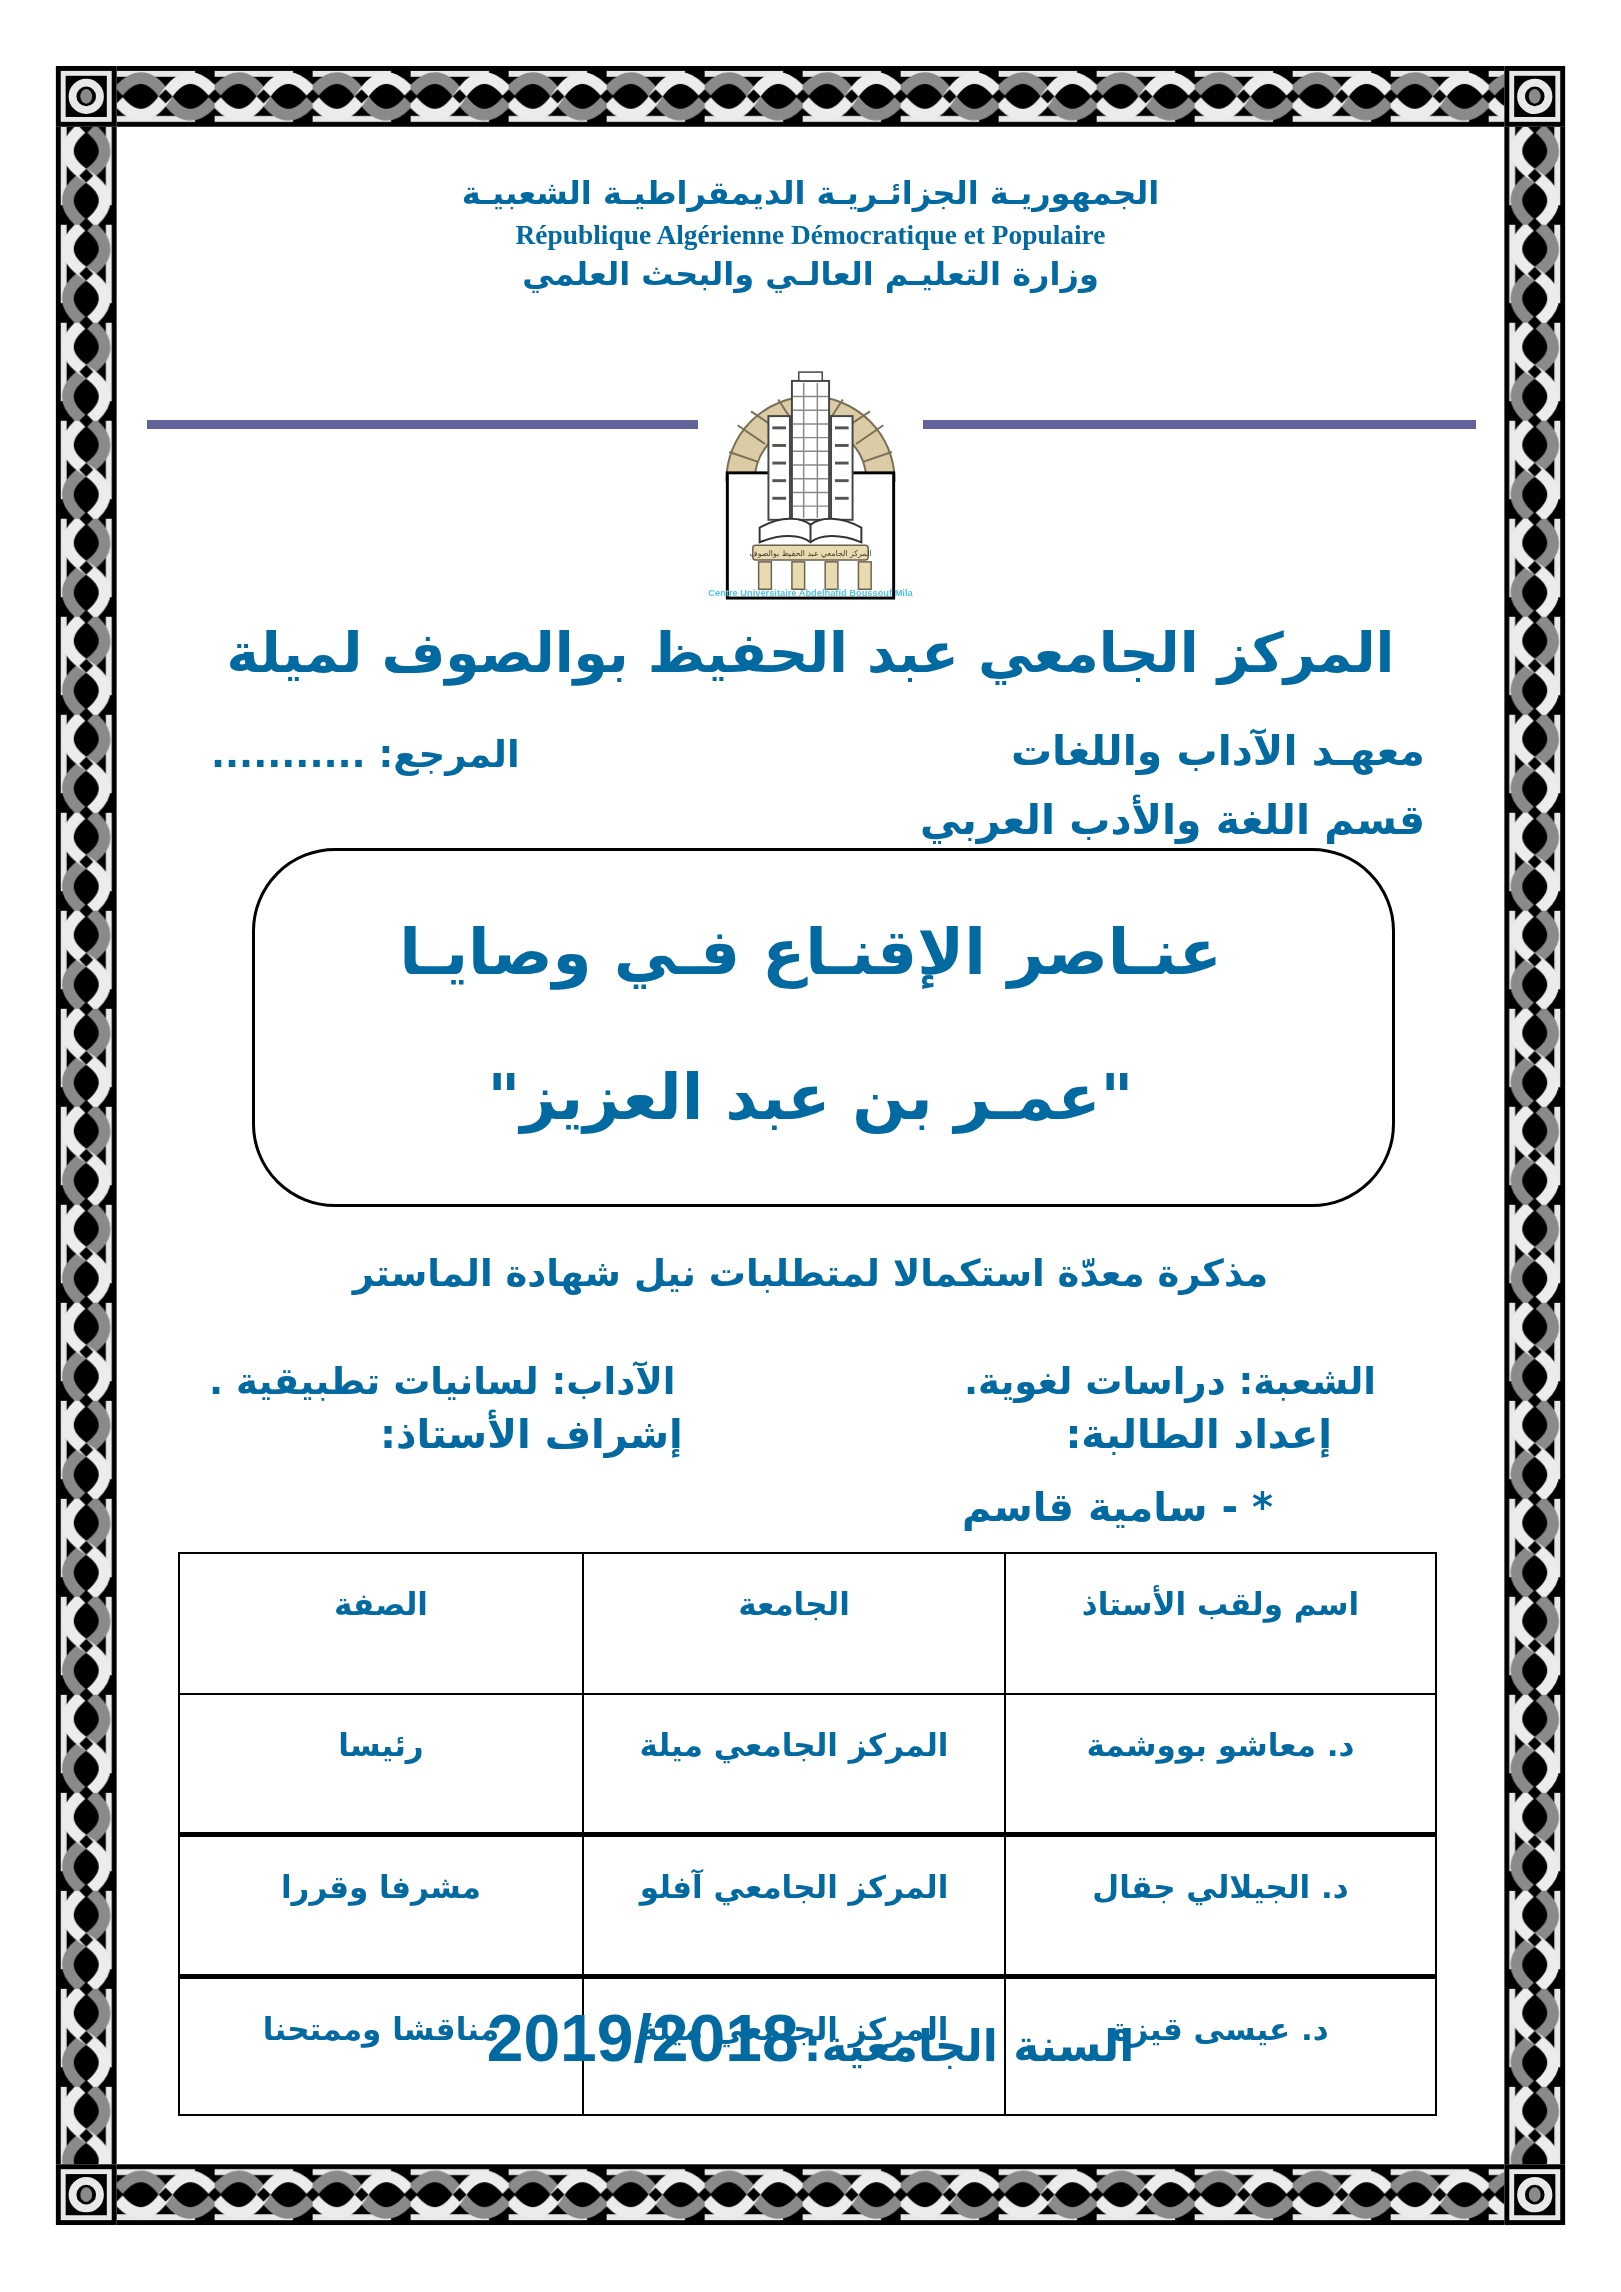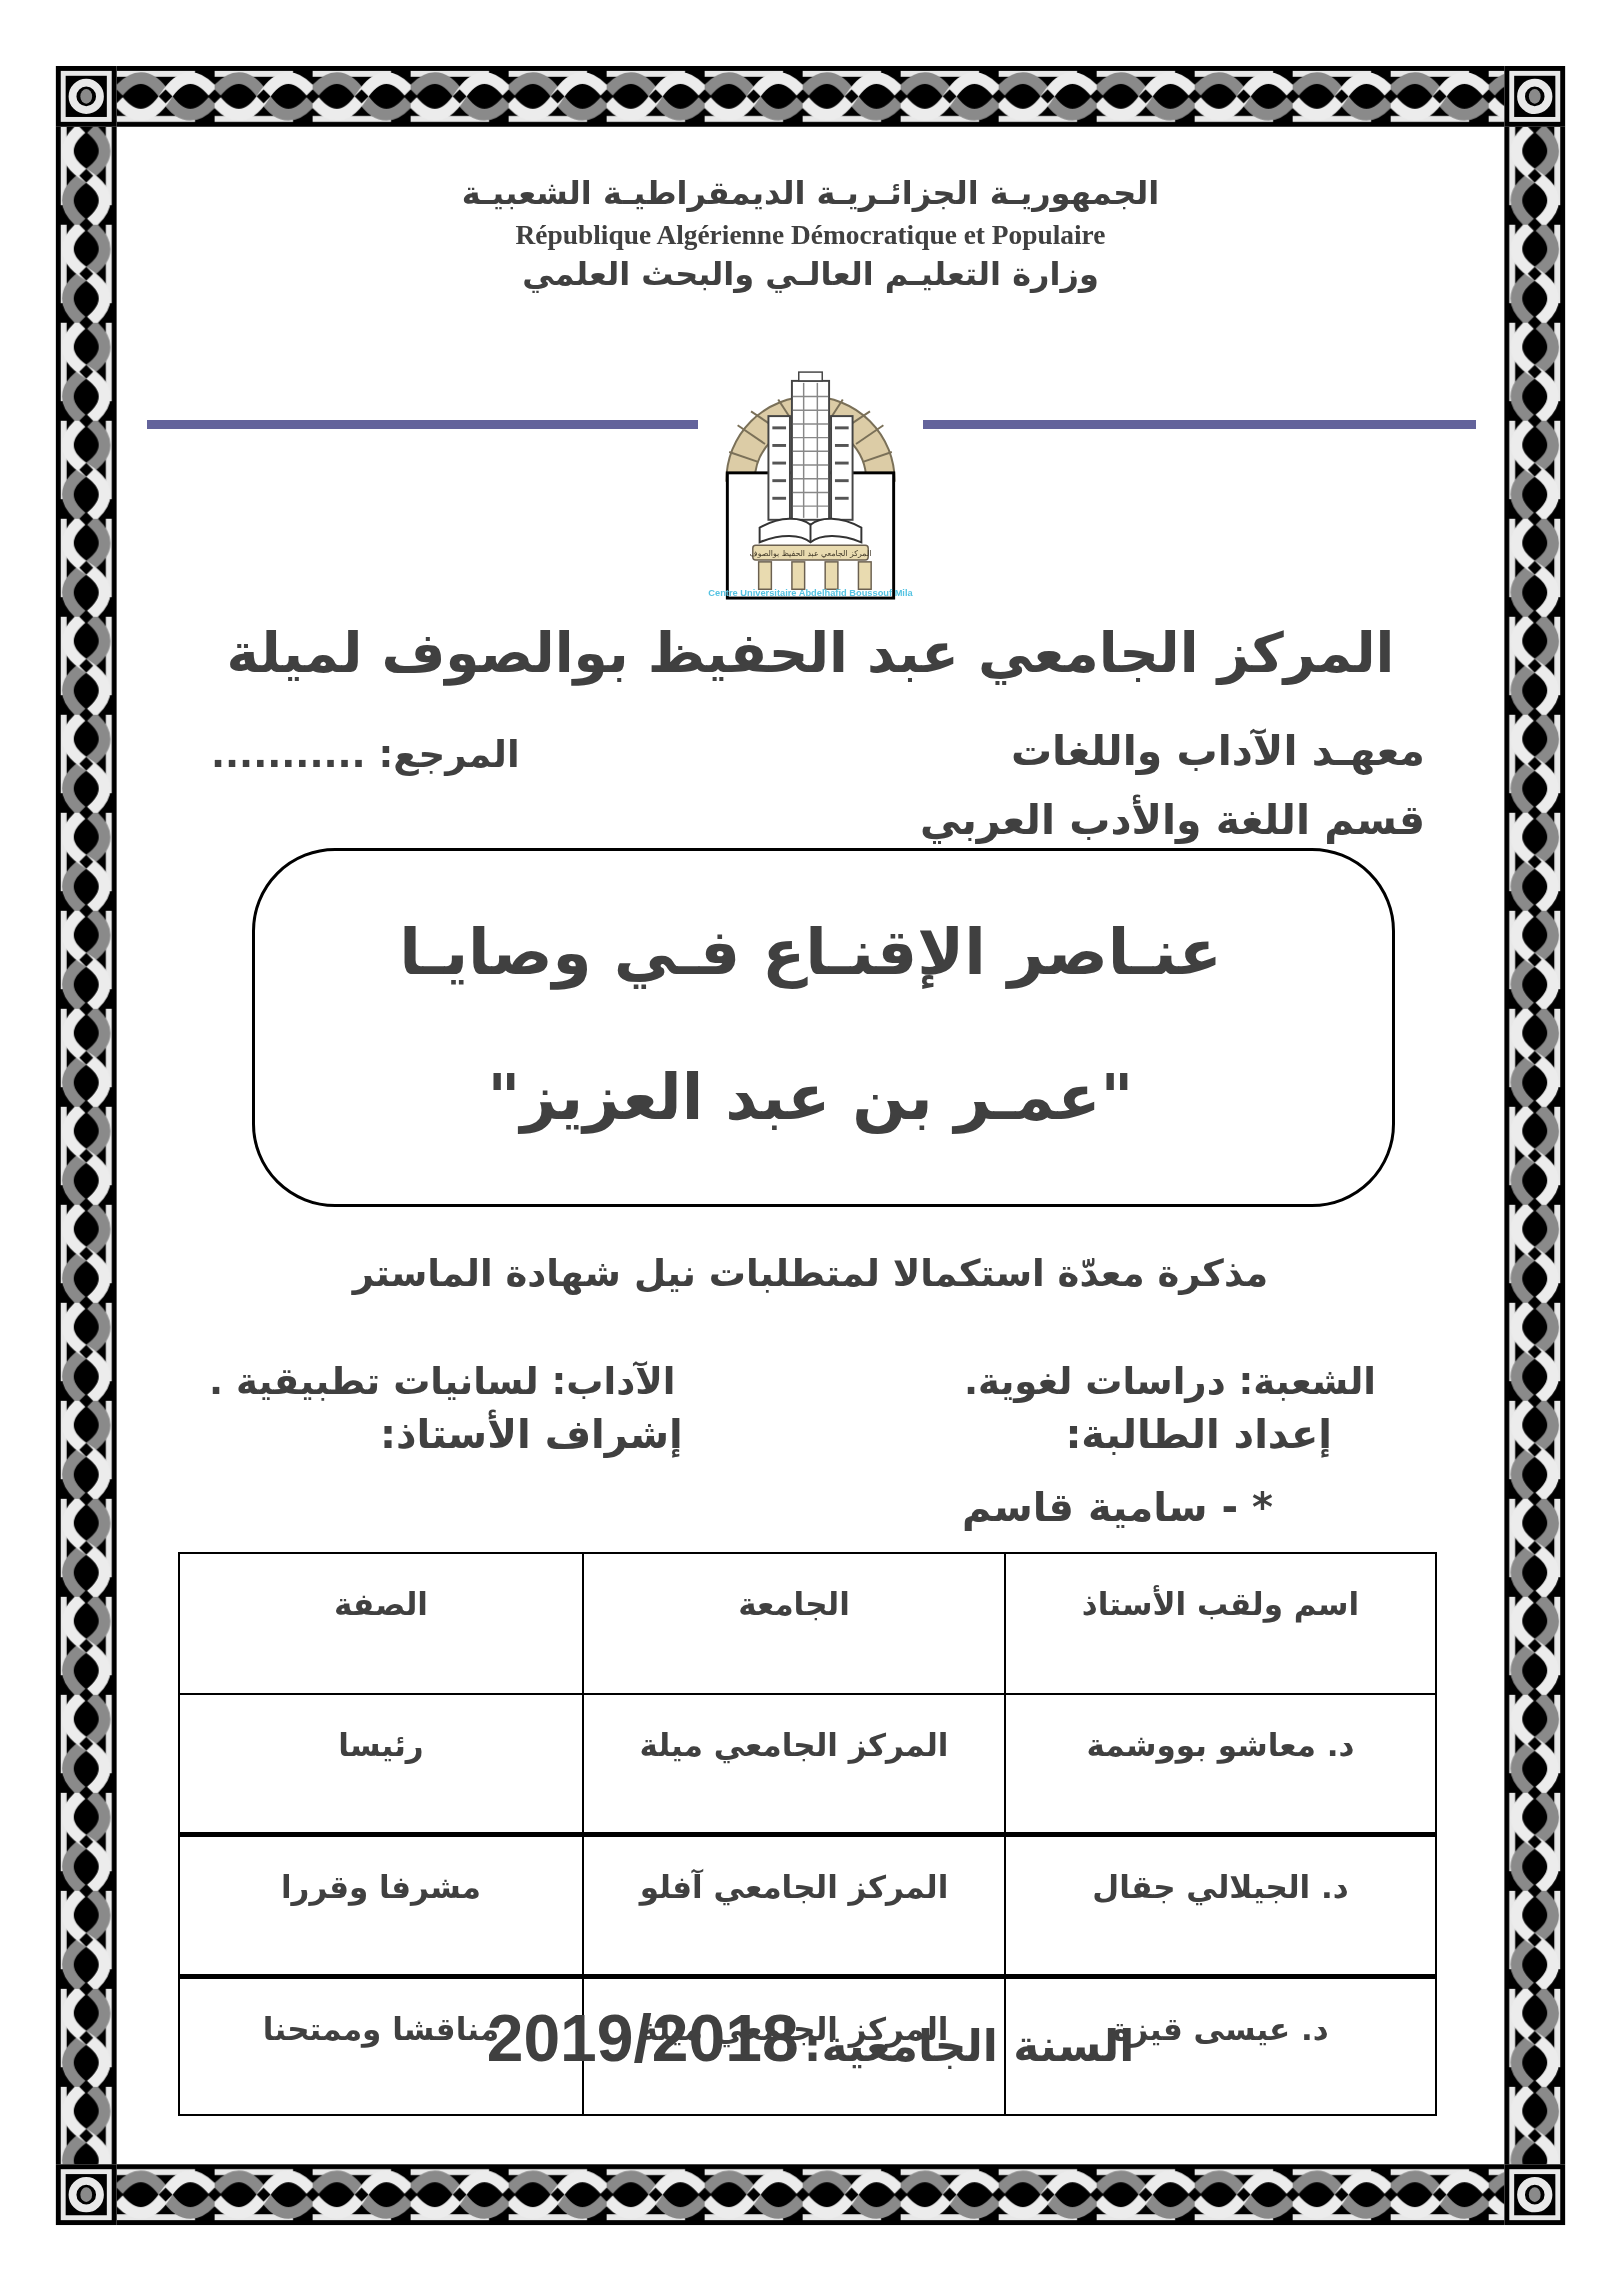--- a/index.html
+++ b/index.html
@@ -1,17 +1,17 @@
 <!DOCTYPE html>
 <html lang="ar"><head>
 <meta charset="utf-8">
 <style>
   html,body{margin:0;padding:0;background:#ffffff;}
   .page{position:relative;width:1621px;height:2293px;background:#fff;overflow:hidden;
-        font-family:"DejaVu Sans",sans-serif;color:#404040;}
+        font-family:"DejaVu Sans",sans-serif;color:#0369a1;}
   .abs{position:absolute;}
   .ctr{left:0;right:0;text-align:center;}
   
   .h-ar1{top:174px;font-size:32px;font-weight:bold;}
   .h-fr1{top:220px;font-size:27.4px;font-weight:bold;font-family:"Liberation Serif",serif;}
   .h-ar2{top:255px;font-size:32px;font-weight:bold;}
   .h-fr2{top:296px;font-size:27.4px;font-weight:bold;font-family:"Liberation Serif",serif;}
   
   .rule{top:420px;left:147px;width:1329px;height:8.8px;background:#63639b;z-index:1;}
   .logo{top:326px;left:698px;width:225px;height:280px;z-index:2;}

